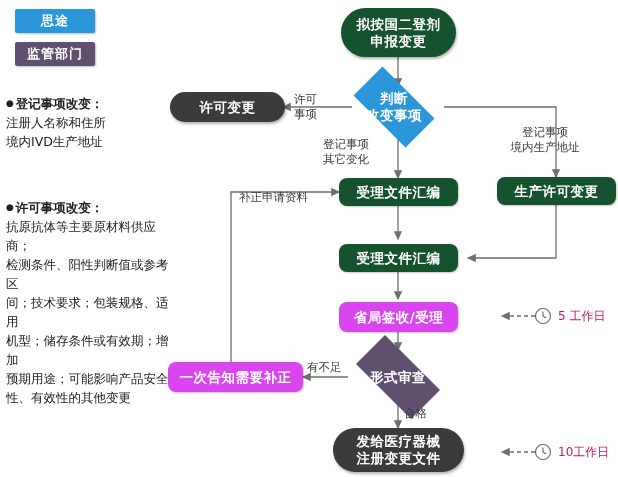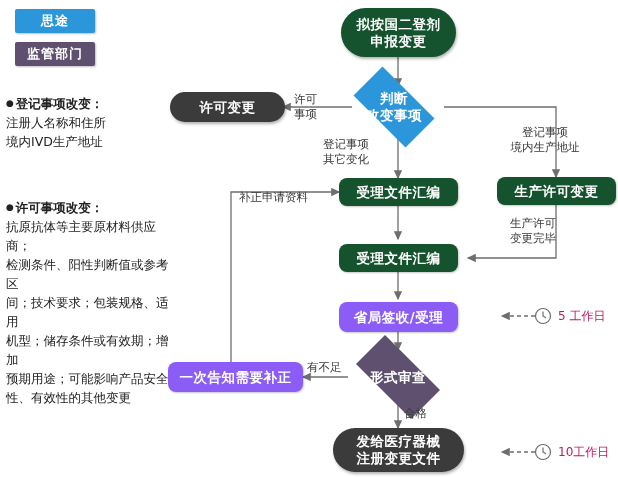--- a/index.html
+++ b/index.html
@@ -68,21 +68,21 @@
     text-align: center;
     color: #ffffff;
     font-weight: bold;
     font-size: 13.5px;
     line-height: 17px;
     letter-spacing: 0.5px;
     white-space: pre-line;
     box-sizing: border-box;
   }
   .node.blue   { background: #14532d; }
-  .node.purple { background: #8b5cf6; }
+  .node.purple { background: #d946ef; }
   .node.dark   { background: #3b3b3b; }
   .node.rect   { border-radius: 8px; box-shadow: 1px 1px 2px rgba(0,0,0,0.22); }
   .node.pill   { border-radius: 26px; box-shadow: 1px 2px 3px rgba(0,0,0,0.3); }
 
   
   .diamond {
     position: absolute;
     font-family: Liberation Serif, serif;
   }
   .diamond .dshape {
@@ -234,22 +234,20 @@
 
   <div class="edge-label left-align" style="left:294px; top:92px; width:46px;">许可
 事项</div>
 
   <div class="edge-label left-align" style="left:323px; top:137px; width:76px;">登记事项
 其它变化</div>
 
   <div class="edge-label" style="left:486px; top:125px; width:118px;">登记事项
 境内生产地址</div>
 
-  <div class="edge-label" style="left:497px; top:216px; width:72px;">生产许可
-变更完毕</div>
 
   <div class="edge-label left-align" style="left:239px; top:190px; width:105px;">补正申请资料</div>
 
   <div class="edge-label left-align" style="left:307px; top:360px; width:46px;">有不足</div>
 
   <div class="edge-label left-align" style="left:404px; top:406px; width:40px;">合格</div>
 
   <div class="timing" style="left:554px; top:308px;">
     <span class="tlabel">5 工作日</span>
   </div>

